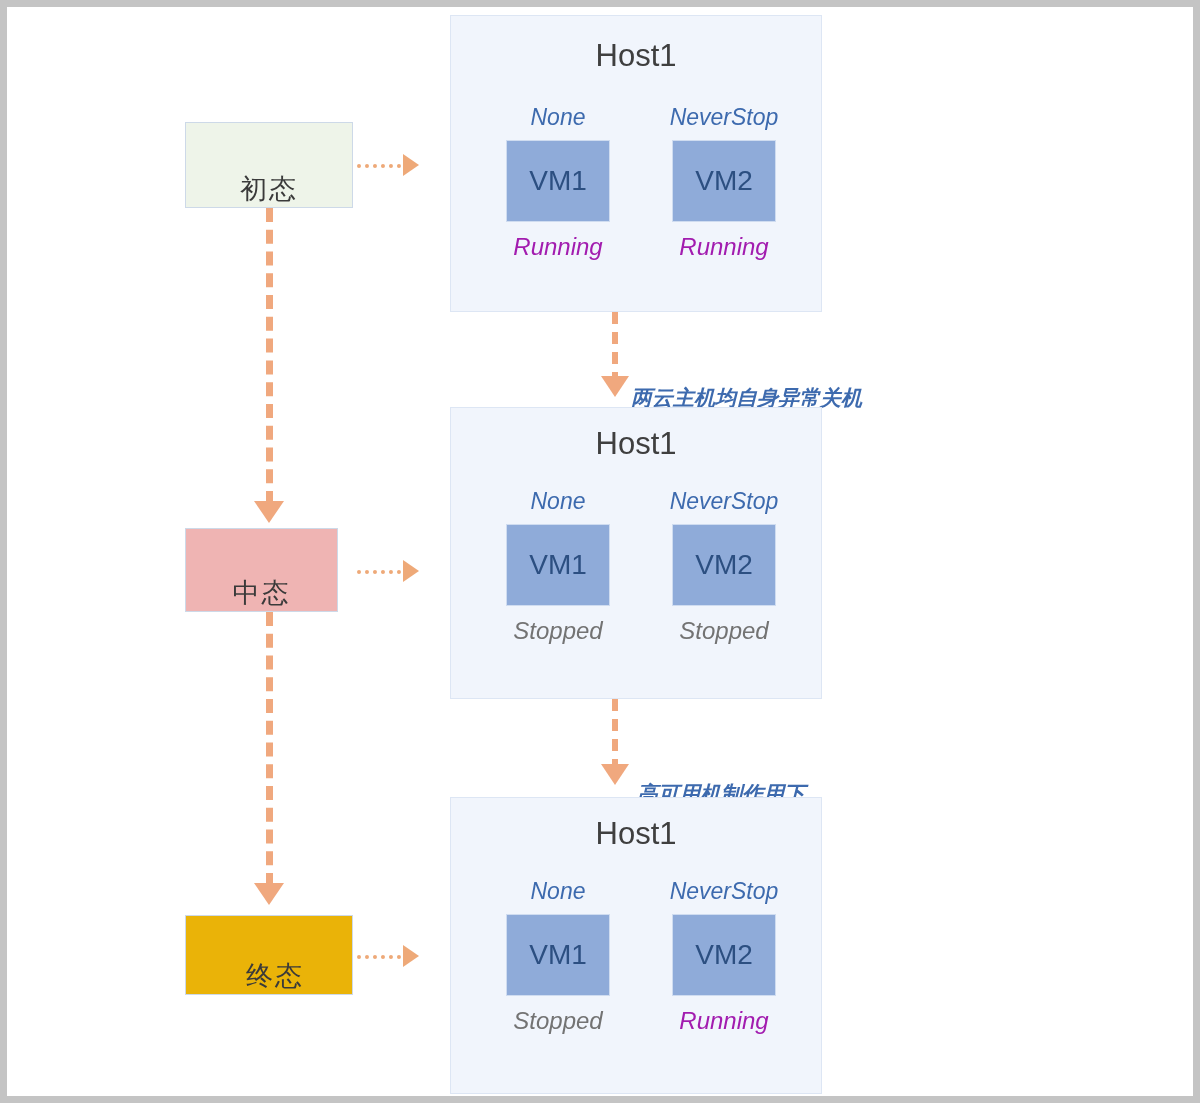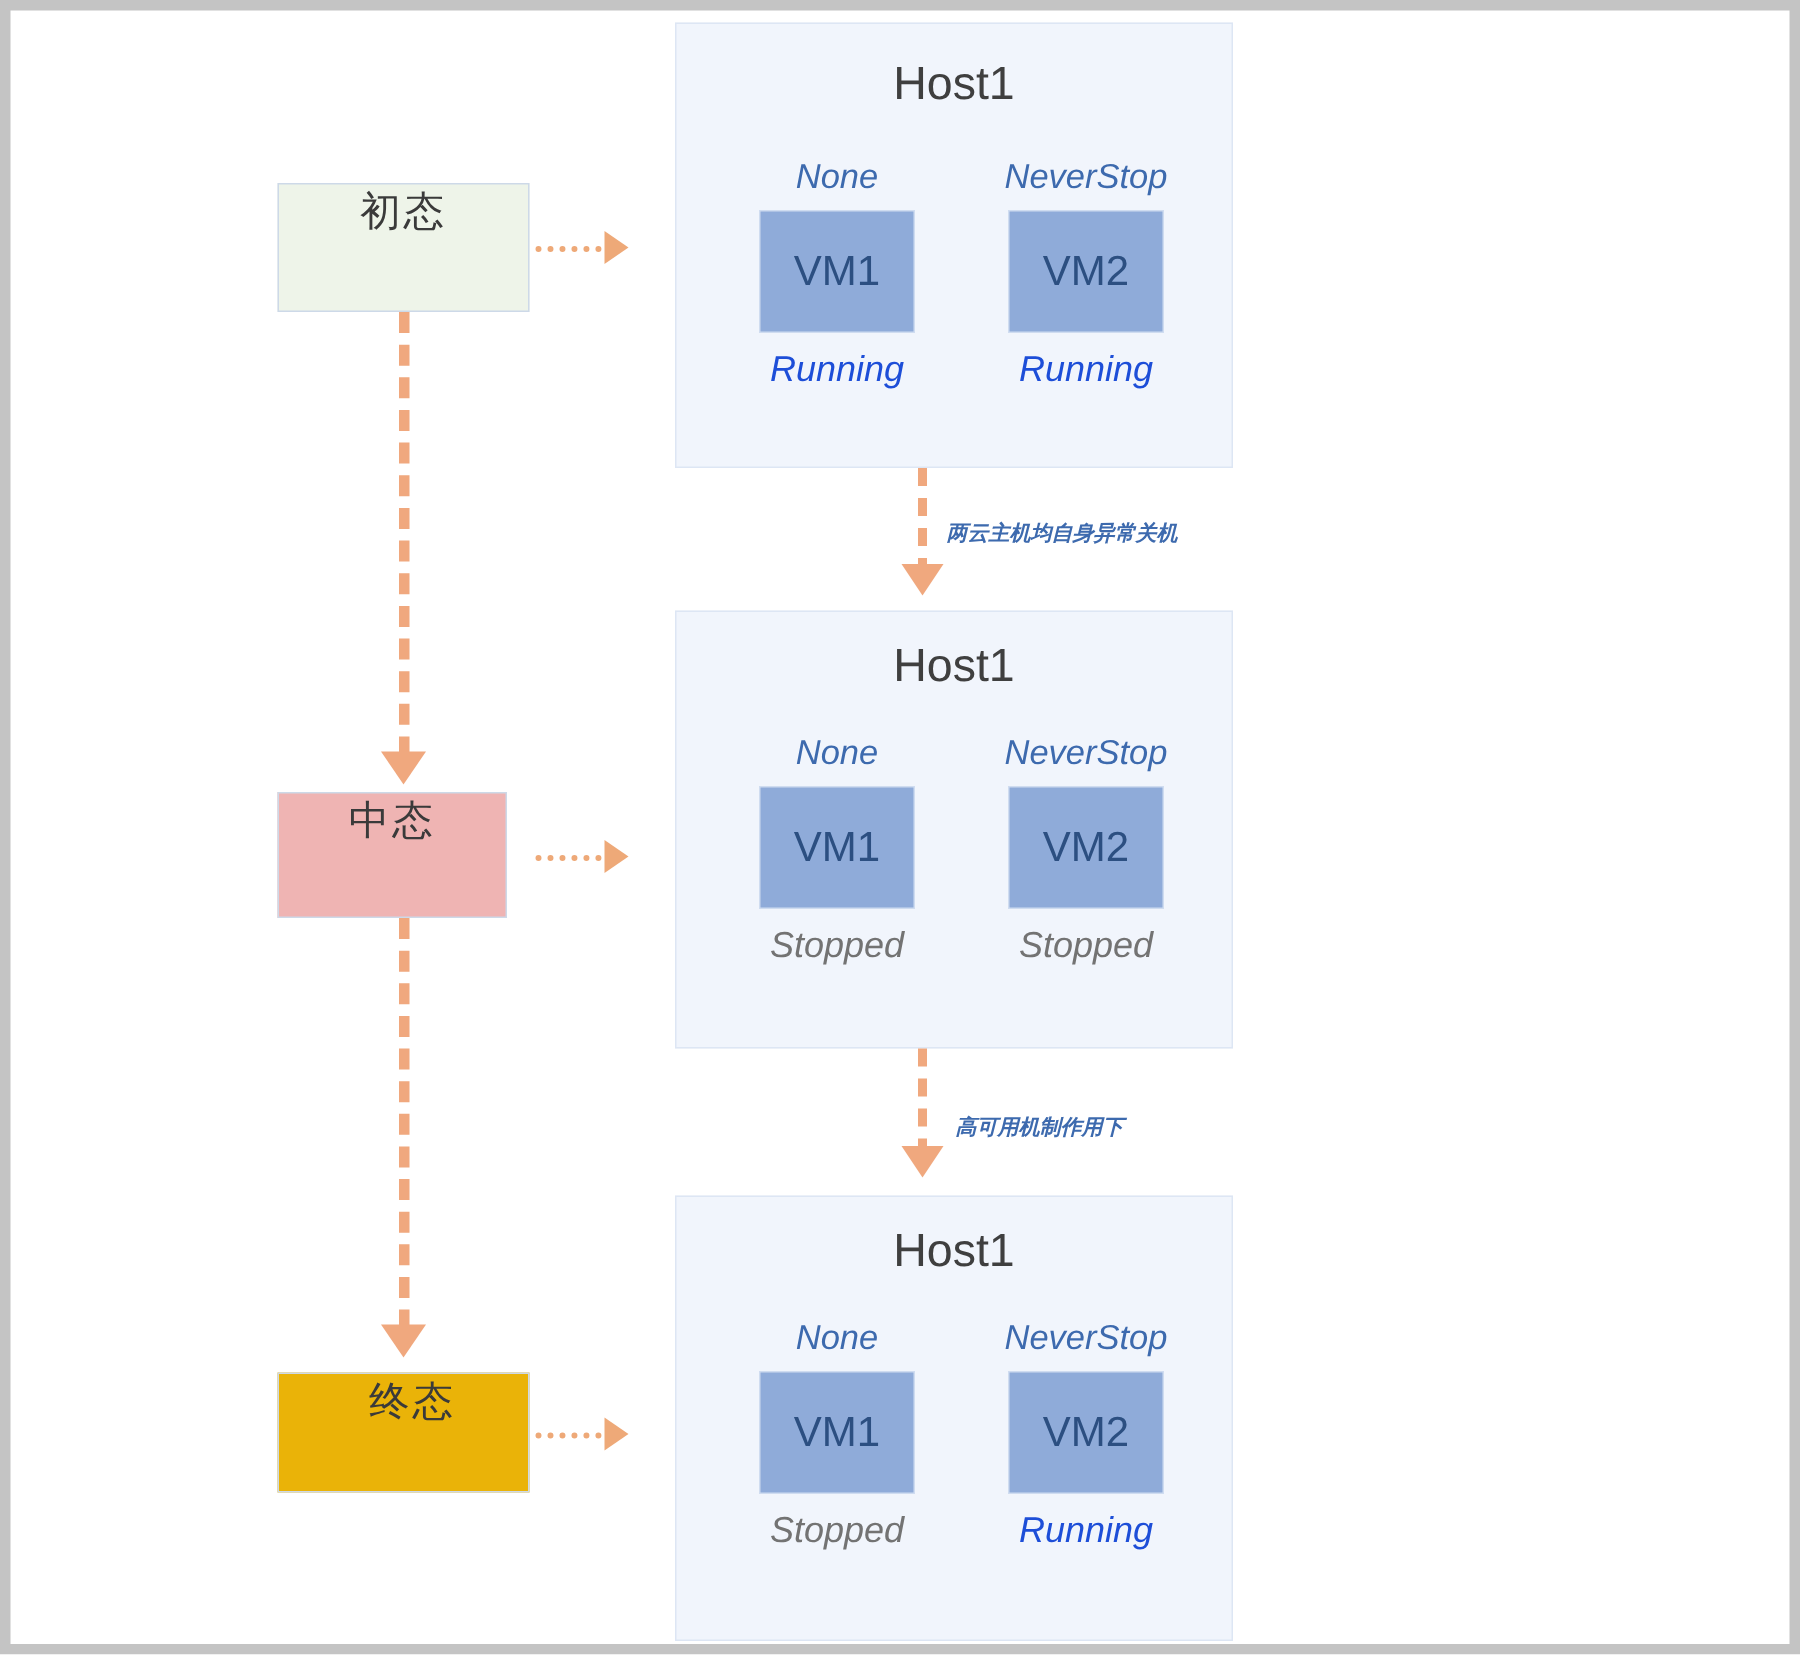--- a/index.html
+++ b/index.html
@@ -27,21 +27,21 @@
     width: 1186px;
     height: 1089px;
   }
 
   
   .state-box {
     position: absolute;
     box-sizing: border-box;
     border: 1px solid #cdd9e8;
     display: flex;
-    align-items: flex-start;
+    align-items: flex-end;
     justify-content: center;
     font-size: 27px;
     color: #3a3a3a;
     letter-spacing: 2px;
     font-family: "DejaVu Sans", "Liberation Sans", sans-serif;
   }
   .state-initial { background: #eef4e9; }
   .state-middle  { background: #efb4b3; }
   .state-final   { background: #eab308; padding-left: 12px; }
 
@@ -88,21 +88,21 @@
     color: #2c4f81;
     font-family: "Liberation Sans", "DejaVu Sans", sans-serif;
   }
   .vm-status {
     margin-top: 11px;
     font-size: 24px;
     font-style: italic;
     white-space: nowrap;
     font-family: "Liberation Sans", "DejaVu Sans", sans-serif;
   }
-  .status-running { color: #1d4ed8; }
+  .status-running { color: #a21caf; }
   .status-stopped { color: #737373; }
 
   
   .conn-dotted-h {
     position: absolute;
     height: 0;
     border-top: 4px dotted #eea978;
   }
   .conn-dashed-v {
     position: absolute;
@@ -114,26 +114,27 @@
     width: 0;
     border-left: 6px dashed #f0a87e;
   }
   .arrowhead {
     position: absolute;
     width: 0;
     height: 0;
   }
   .edge-label {
     position: absolute;
-    font-size: 14px;
+    font-size: 21px;
     font-style: italic;
     font-weight: bold;
     color: #3d6aae;
     white-space: nowrap;
     font-family: "DejaVu Sans", "Liberation Sans", sans-serif;
+    margin-top: 37px;
   }
 </style>
 </head>
 <body>
 
 <div id="page">
   <div id="canvas">
 
     <div class="state-box state-initial" style="left:178px; top:115px; width:168px; height:86px;">
       <span>初态</span>

